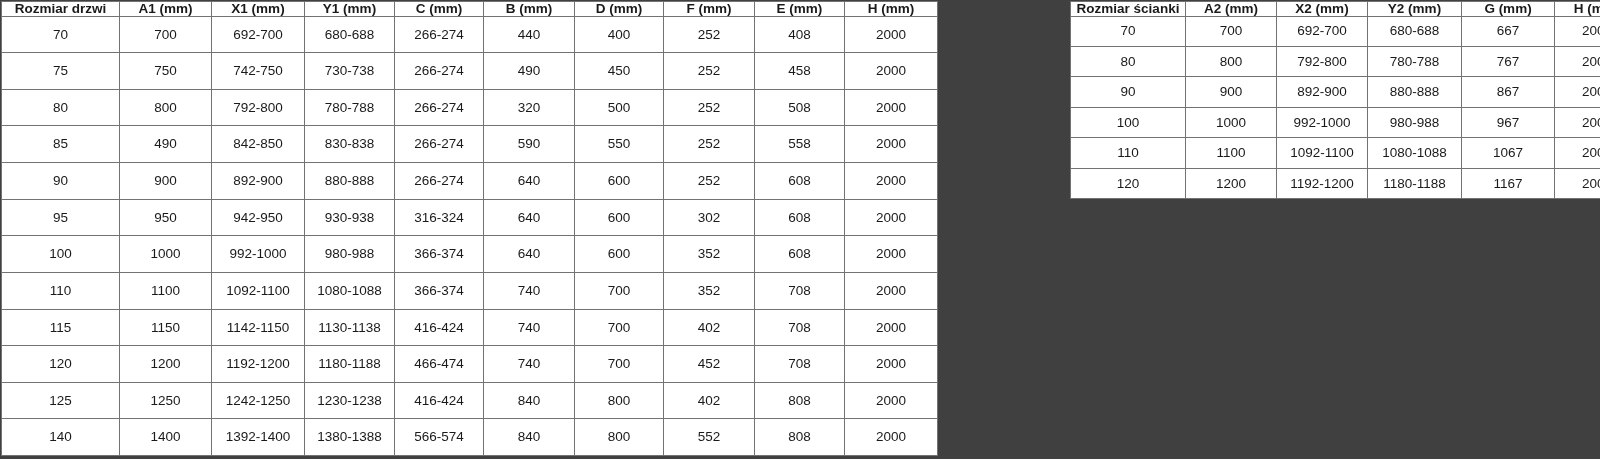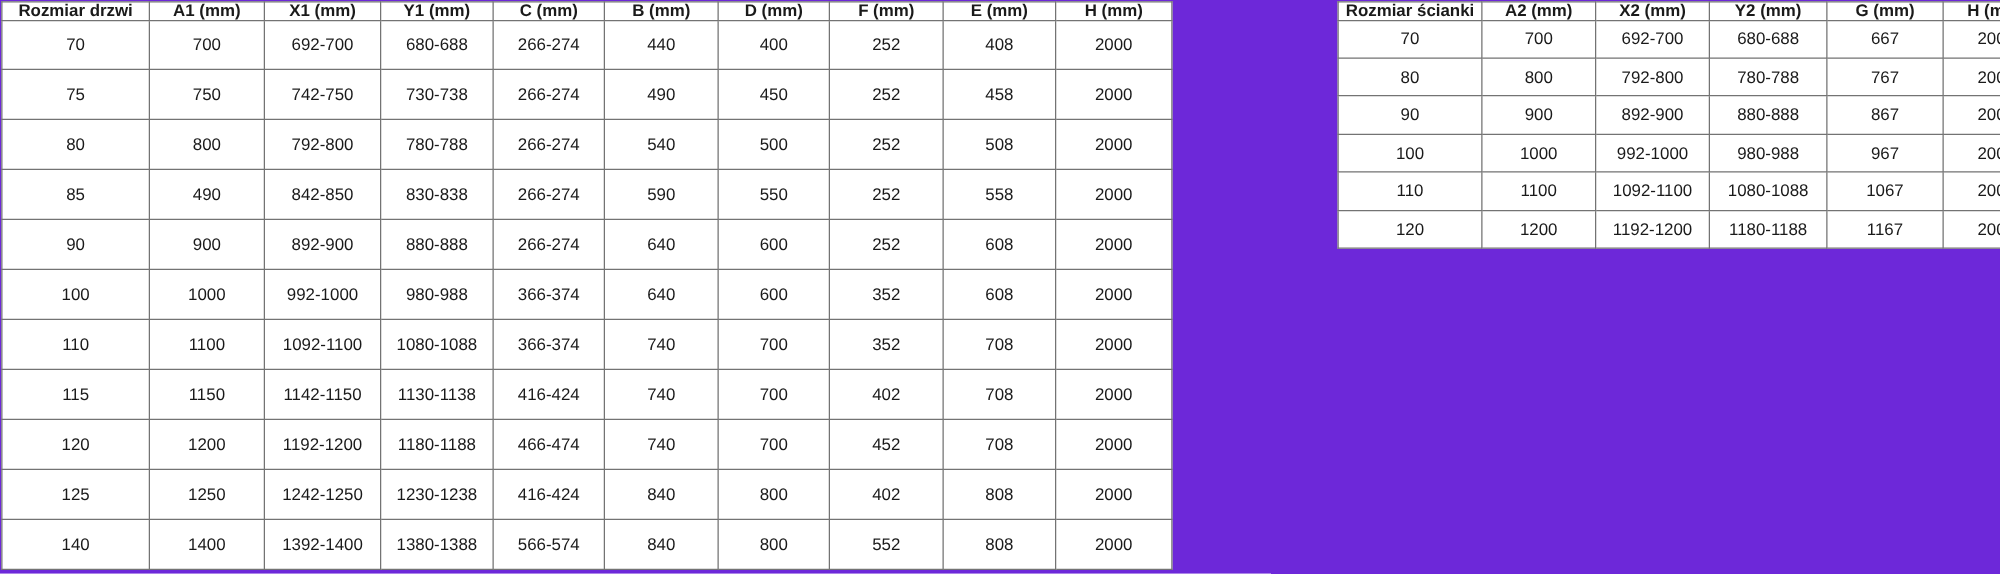--- a/index.html
+++ b/index.html
@@ -4,21 +4,21 @@
 <style>
   html, body {
     margin: 0;
     padding: 0;
     background: #ffffff;
   }
   .canvas {
     position: relative;
     width: 1600px;
     height: 459px;
-    background: #6d28d9;
+    background: #404040;
     font-family: "Liberation Sans", sans-serif;
     color: #1a1a1a;
     overflow: hidden;
   }
   table.size-table {
     position: absolute;
     border-collapse: collapse;
     table-layout: fixed;
     background: #ffffff;
   }
@@ -106,21 +106,21 @@
           <td>252</td>
           <td>458</td>
           <td>2000</td>
         </tr>
         <tr>
           <td>80</td>
           <td>800</td>
           <td>792-800</td>
           <td>780-788</td>
           <td>266-274</td>
-          <td>540</td>
+          <td>320</td>
           <td>500</td>
           <td>252</td>
           <td>508</td>
           <td>2000</td>
         </tr>
         <tr>
           <td>85</td>
           <td>490</td>
           <td>842-850</td>
           <td>830-838</td>
@@ -133,20 +133,32 @@
         </tr>
         <tr>
           <td>90</td>
           <td>900</td>
           <td>892-900</td>
           <td>880-888</td>
           <td>266-274</td>
           <td>640</td>
           <td>600</td>
           <td>252</td>
+          <td>608</td>
+          <td>2000</td>
+        </tr>
+        <tr>
+          <td>95</td>
+          <td>950</td>
+          <td>942-950</td>
+          <td>930-938</td>
+          <td>316-324</td>
+          <td>640</td>
+          <td>600</td>
+          <td>302</td>
           <td>608</td>
           <td>2000</td>
         </tr>
         <tr>
           <td>100</td>
           <td>1000</td>
           <td>992-1000</td>
           <td>980-988</td>
           <td>366-374</td>
           <td>640</td>

